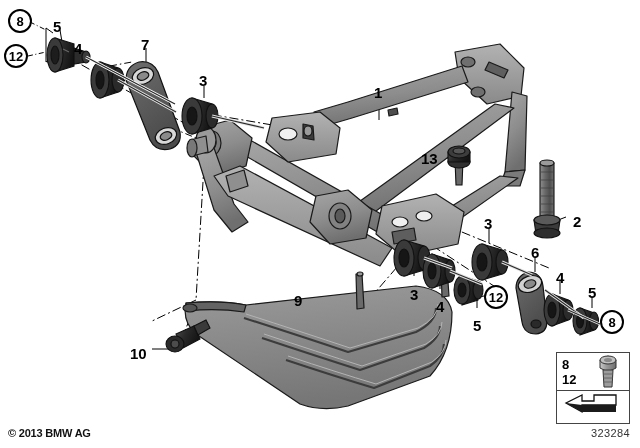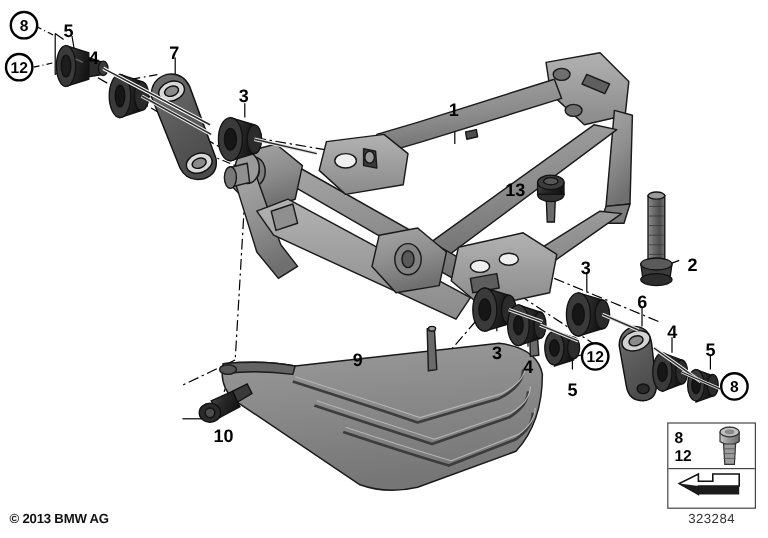--- a/index.html
+++ b/index.html
@@ -85,21 +85,21 @@
     color: #000000;
     line-height: 1;
   }
   #legend-grade-8 { top: 5px; }
   #legend-grade-12 { top: 20px; }
   #diagram-number {
     position: absolute;
     left: 556px;
     top: 427px;
     width: 74px;
-    text-align: center;
+    text-align: right;
     font-family: "Liberation Sans", sans-serif;
     font-size: 11px;
     color: #333333;
     letter-spacing: 0.4px;
   }
 </style>
 </head>
 <body>
 
 <div id="page">
@@ -418,21 +418,21 @@
   <div class="callout-num" style="left:410px; top:287px;">3</div>
   <div class="callout-num" style="left:74px;  top:41px;">4</div>
   <div class="callout-num" style="left:436px; top:299px;">4</div>
   <div class="callout-num" style="left:556px; top:270px;">4</div>
   <div class="callout-num" style="left:53px;  top:19px;">5</div>
   <div class="callout-num" style="left:473px; top:318px;">5</div>
   <div class="callout-num" style="left:588px; top:285px;">5</div>
   <div class="callout-num" style="left:531px; top:245px;">6</div>
   <div class="callout-num" style="left:141px; top:37px;">7</div>
   <div class="callout-num" style="left:294px; top:293px;">9</div>
-  <div class="callout-num" style="left:130px; top:356px;margin-left:48px;">10</div>
+  <div class="callout-num" style="left:130px; top:346px;">10</div>
   <div class="callout-num" style="left:421px; top:151px;">13</div>
 
   <div class="callout-circled" style="left:8px;  top:9px;">8</div>
   <div class="callout-circled" style="left:4px;  top:44px;">12</div>
   <div class="callout-circled" style="left:484px; top:285px;">12</div>
   <div class="callout-circled" style="left:600px; top:310px;">8</div>
 
   <div id="legend">
     <div id="legend-top">
       <span class="legend-grade" id="legend-grade-8">8</span>

